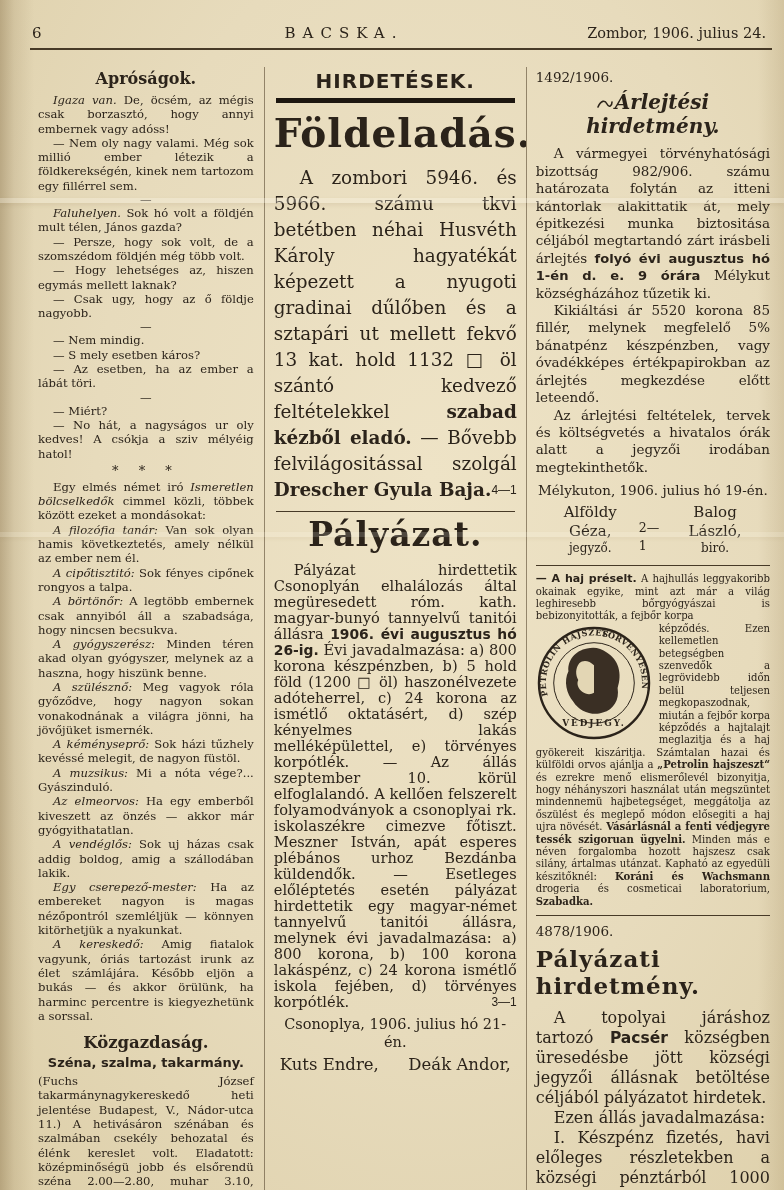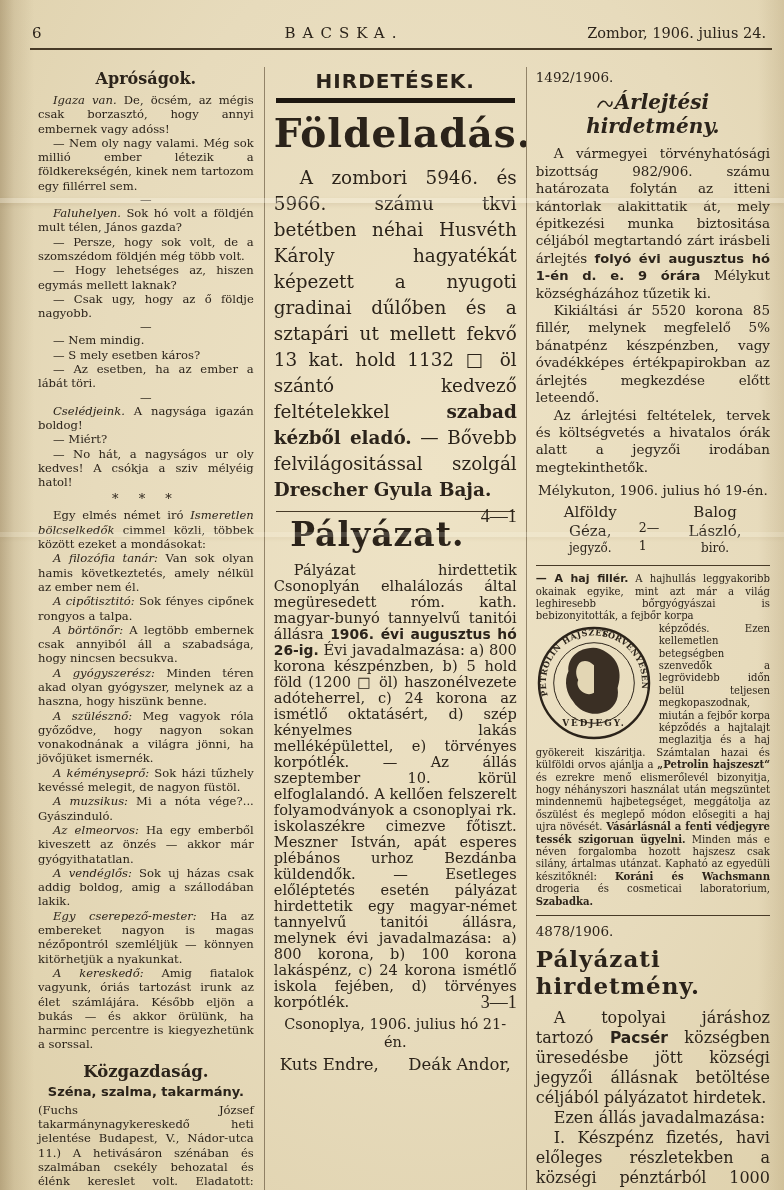--- a/index.html
+++ b/index.html
@@ -37,21 +37,21 @@
   .dash{ text-align:center;line-height:11px;margin:1px 0;}
   .asters{text-align:center;letter-spacing:8px;font-size:13px;line-height:15px;margin:2px 0;}
   .ecoT{font-weight:bold;font-size:16.5px;text-align:center;margin:10px 0 3px;line-height:19px;}
   .ecoS{font-family:"DejaVu Sans",sans-serif;font-weight:bold;font-size:13px;text-align:center;margin:0 0 3px;line-height:16px;}
   
   .hird{font-family:"DejaVu Sans",sans-serif;font-weight:bold;font-size:20px;letter-spacing:1px;text-align:center;border-bottom:5px solid #1d1710;padding:2px 0 5px;margin:0 2px 6px;}
   .adT1{font-weight:bold;font-size:39px;line-height:44px;text-align:center;margin:8px 0 10px;letter-spacing:1px;}
   .body1{font-size:18.4px;line-height:26px;text-align:justify;}
   .body1 .ind{display:inline-block;width:26px;}
   .bser{font-weight:bold;}
-  .marker{float:right;font-size:18px;font-weight:normal;font-family:Liberation Serif, serif;}
+  .marker{float:right;font-size:12px;font-weight:normal;font-family:Liberation Sans, sans-serif;}
   .mrule{border-top:1px solid #473a27;margin:8px 2px 2px;}
   .adT2{font-weight:bold;font-size:33px;line-height:38px;text-align:center;margin:4px 0 8px;letter-spacing:1px;}
   .body2{font-size:14.6px;line-height:16px;text-align:justify;text-indent:20px;margin:0;}
   .bsans{font-family:"DejaVu Sans",sans-serif;font-weight:bold;font-size:.95em;}
   .dateline{text-align:center;font-size:14.5px;margin:5px 0 2px;line-height:18px;}
   .sigrow{display:flex;justify-content:space-between;align-items:flex-end;padding:2px 6px;}
   .sig{text-align:center;}
   .sign{font-weight:normal;font-size:16.5px;line-height:19px;}
   .sigr{font-size:12px;line-height:15px;}
   .sigm{font-size:12.5px;padding-bottom:2px;}
@@ -93,21 +93,20 @@
       <div class="dash">—</div>
       <p class="j"><span class="ilead">Faluhelyen.</span><span> Sok hó volt a földjén mult télen, János gazda?</span></p>
       <p class="j"><span>— Persze, hogy sok volt, de a szomszédom földjén még több volt.</span></p>
       <p class="j"><span>— Hogy lehetséges az, hiszen egymás mellett laknak?</span></p>
       <p class="j"><span>— Csak ugy, hogy az ő földje nagyobb.</span></p>
       <div class="dash">—</div>
       <p class="j"><span>— Nem mindig.</span></p>
       <p class="j"><span>— S mely esetben káros?</span></p>
       <p class="j"><span>— Az esetben, ha az ember a lábát töri.</span></p>
       <div class="dash">—</div>
-      <p class="j"><span class="ilead">Cselédjeink.</span><span> A nagysága igazán boldog!</span></p>
       <p class="j"><span>— Miért?</span></p>
       <p class="j"><span>— No hát, a nagyságos ur oly kedves! A csókja a sziv mélyéig hatol!</span></p>
 
       <div class="asters">* * *</div>
 
       <p class="j"><span>Egy elmés német iró </span><span class="ilead">Ismeretlen bölcselkedők</span><span> cimmel közli, többek között ezeket a mondásokat:</span></p>
 
       <p class="j"><span class="ilead">A filozófia tanár:</span><span> Van sok olyan hamis következtetés, amely nélkül az ember nem él.</span></p>
       <p class="j"><span class="ilead">A cipőtisztitó:</span><span> Sok fényes cipőnek rongyos a talpa.</span></p>
       <p class="j"><span class="ilead">A börtönőr:</span><span> A legtöbb embernek csak annyiból áll a szabadsága, hogy nincsen becsukva.</span></p>
@@ -166,21 +165,21 @@
         <div class="sigm">2—1</div>
         <div class="sig">
           <div class="sign" style="font-size:15px">Balog László,</div>
           <div class="sigr">biró.</div>
         </div>
       </div>
 
       <div class="rrule"></div>
 
       <div class="hair">
-        <p style="margin:0"><span class="lead">— A haj fillér.</span><span> A hajhullás leggyakoribb okainak egyike, mint azt már a világ leghiresebb bőrgyógyászai is bebizonyitották, a fejbőr korpa</span></p>
+        <p style="margin:0"><span class="lead">— A haj préselt.</span><span> A hajhullás leggyakoribb okainak egyike, mint azt már a világ leghiresebb bőrgyógyászai is bebizonyitották, a fejbőr korpa</span></p>
         <div>
           <svg class="seal" viewBox="0 0 118 118">
             <circle cx="59" cy="59" r="56" fill="none" stroke="#2b231a" stroke-width="2.4"></circle>
             <circle cx="59" cy="59" r="41" fill="none" stroke="#2b231a" stroke-width="1"></circle>
             <path id="arcL" d="M 12 72 A 48 48 0 0 1 70 12" fill="none"></path>
             <path id="arcR" d="M 66 11 A 48 48 0 0 1 107 68" fill="none"></path>
             <text font-size="8.2" font-family="DejaVu Serif, serif" font-weight="bold" fill="#2b231a" letter-spacing="0.6"><textPath href="#arcL">PETROLIN HAJSZESZ</textPath></text>
             <text font-size="8.2" font-family="DejaVu Serif, serif" font-weight="bold" fill="#2b231a" letter-spacing="0.4"><textPath href="#arcR">TÖRVÉNYESEN VÉDVE</textPath></text>
             <g>
               <path d="M52 24 C 40 26 32 36 33 47 C 28 57 31 70 38 78 C 44 88 58 93 68 89 C 79 86 85 76 83 64 C 88 50 84 35 72 28 C 66 23 58 22 52 24 Z" fill="#3a2f24"></path>

